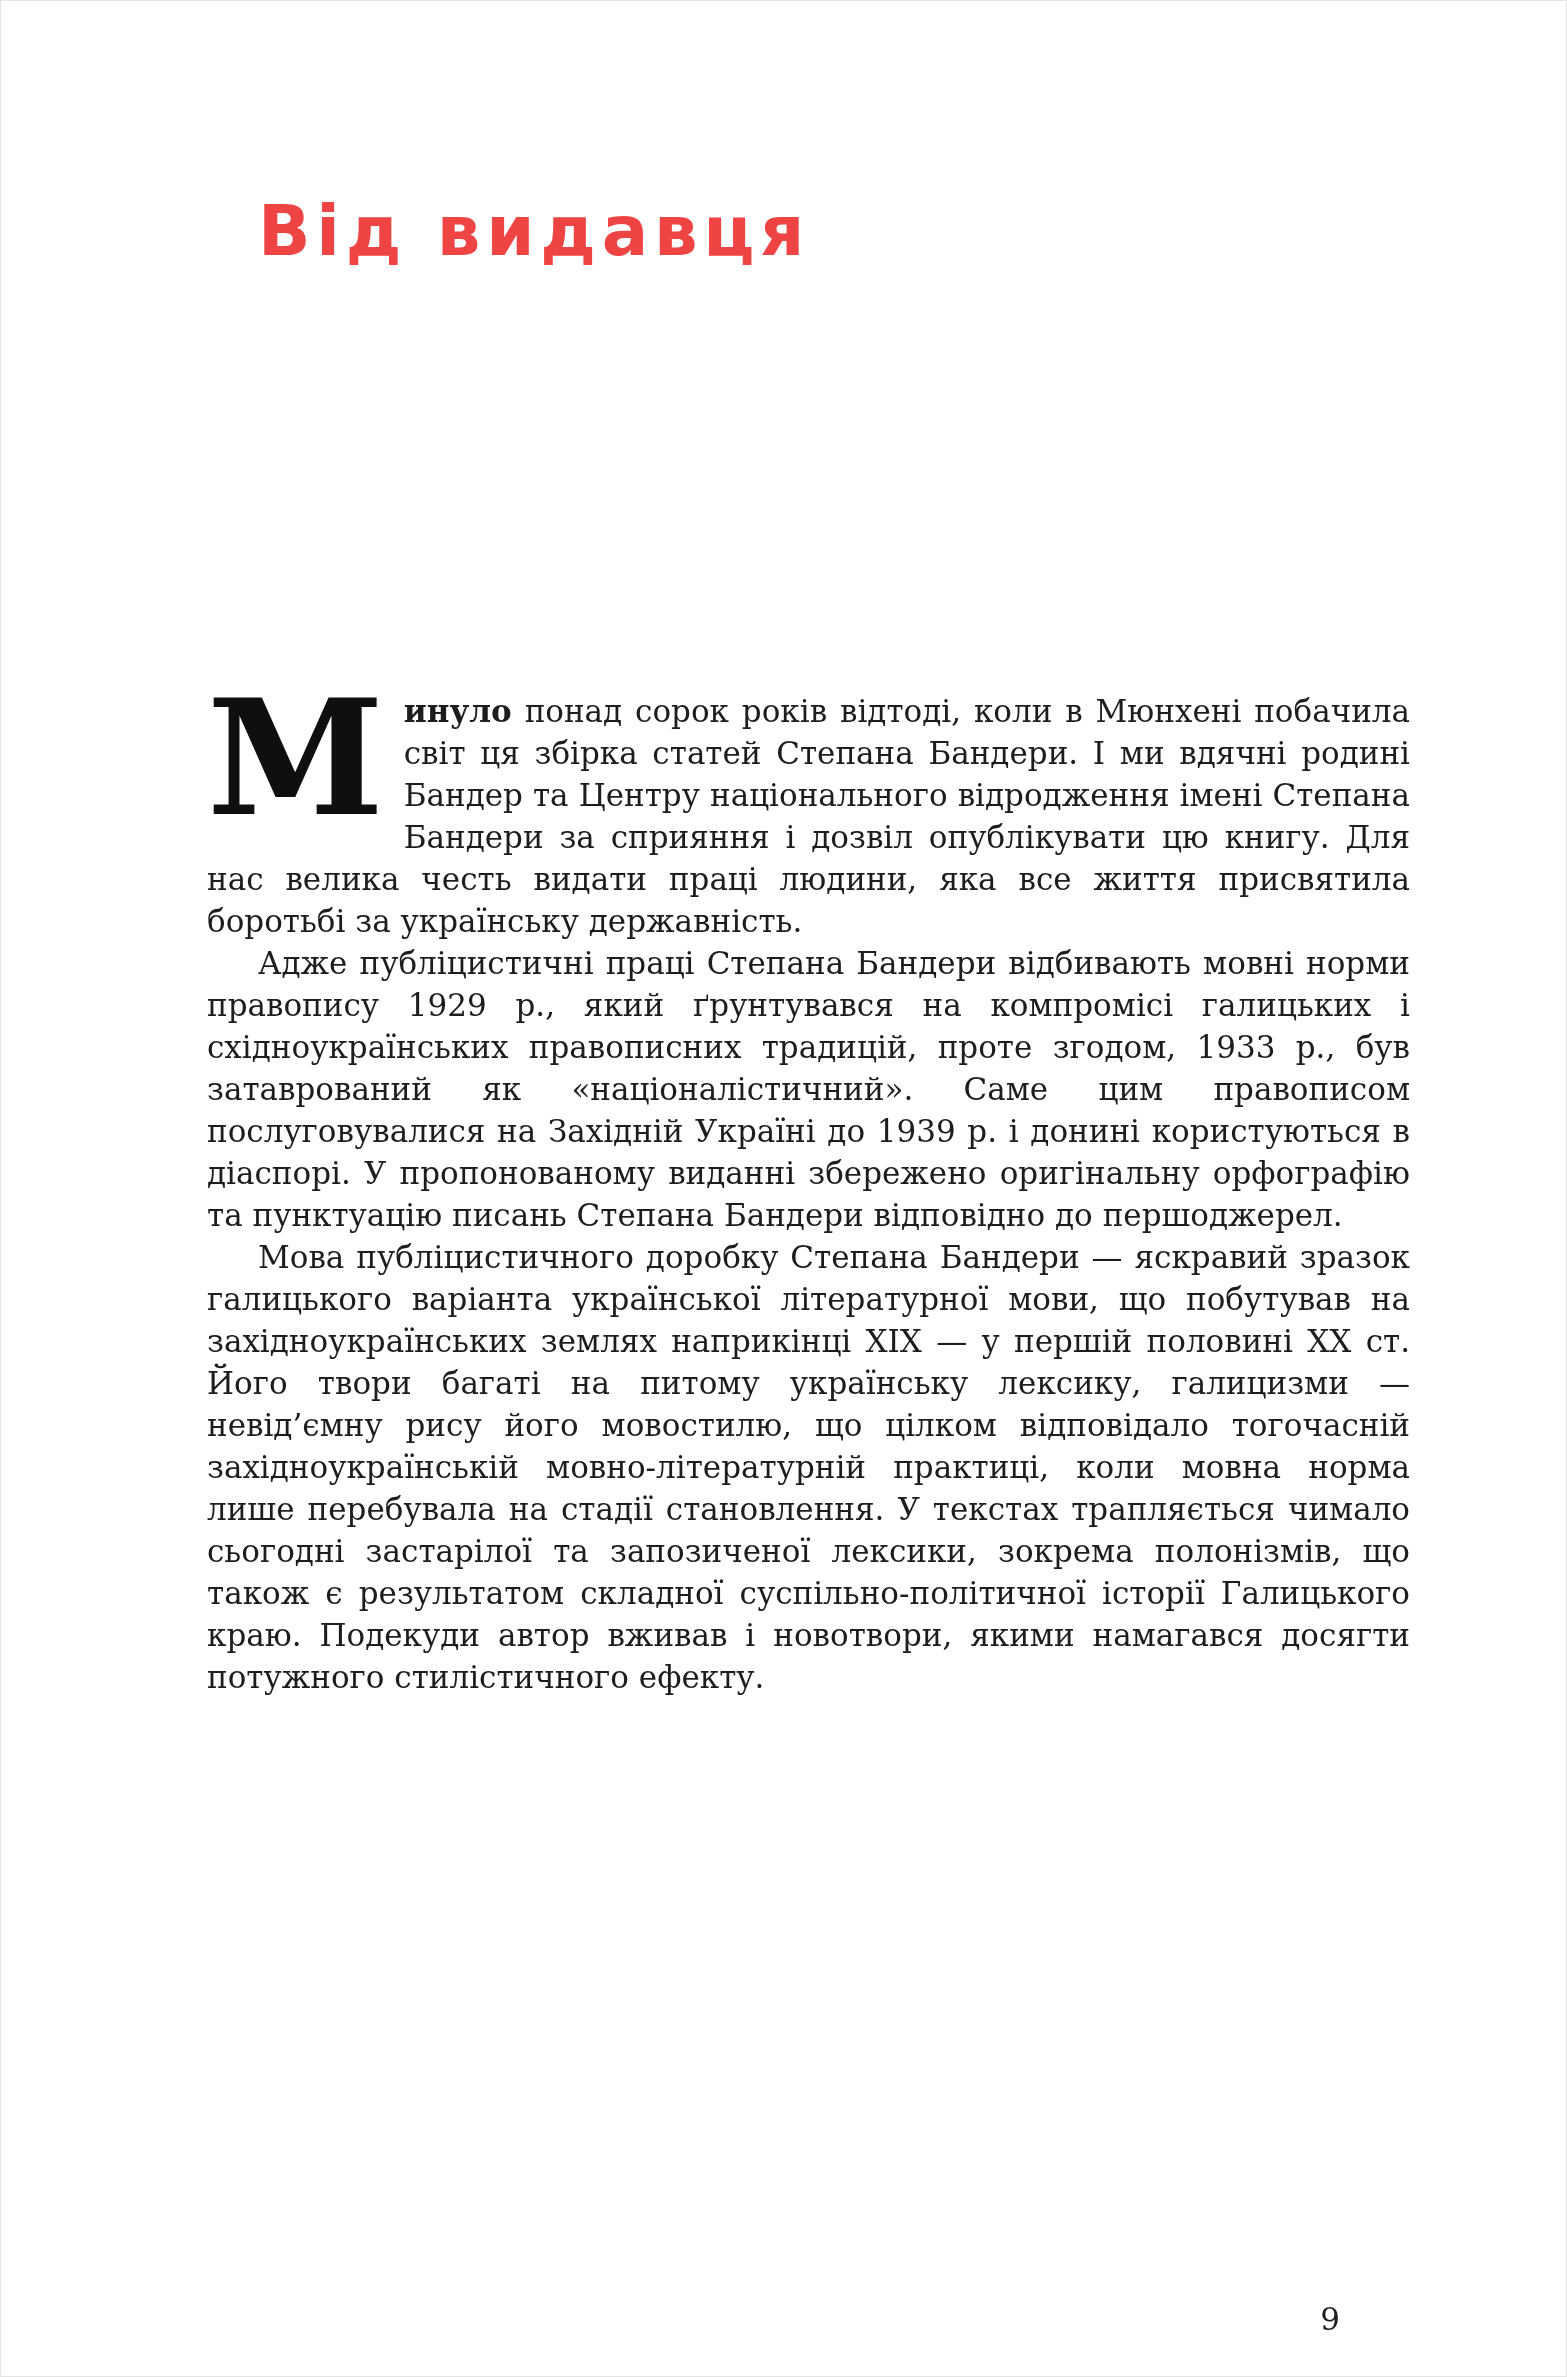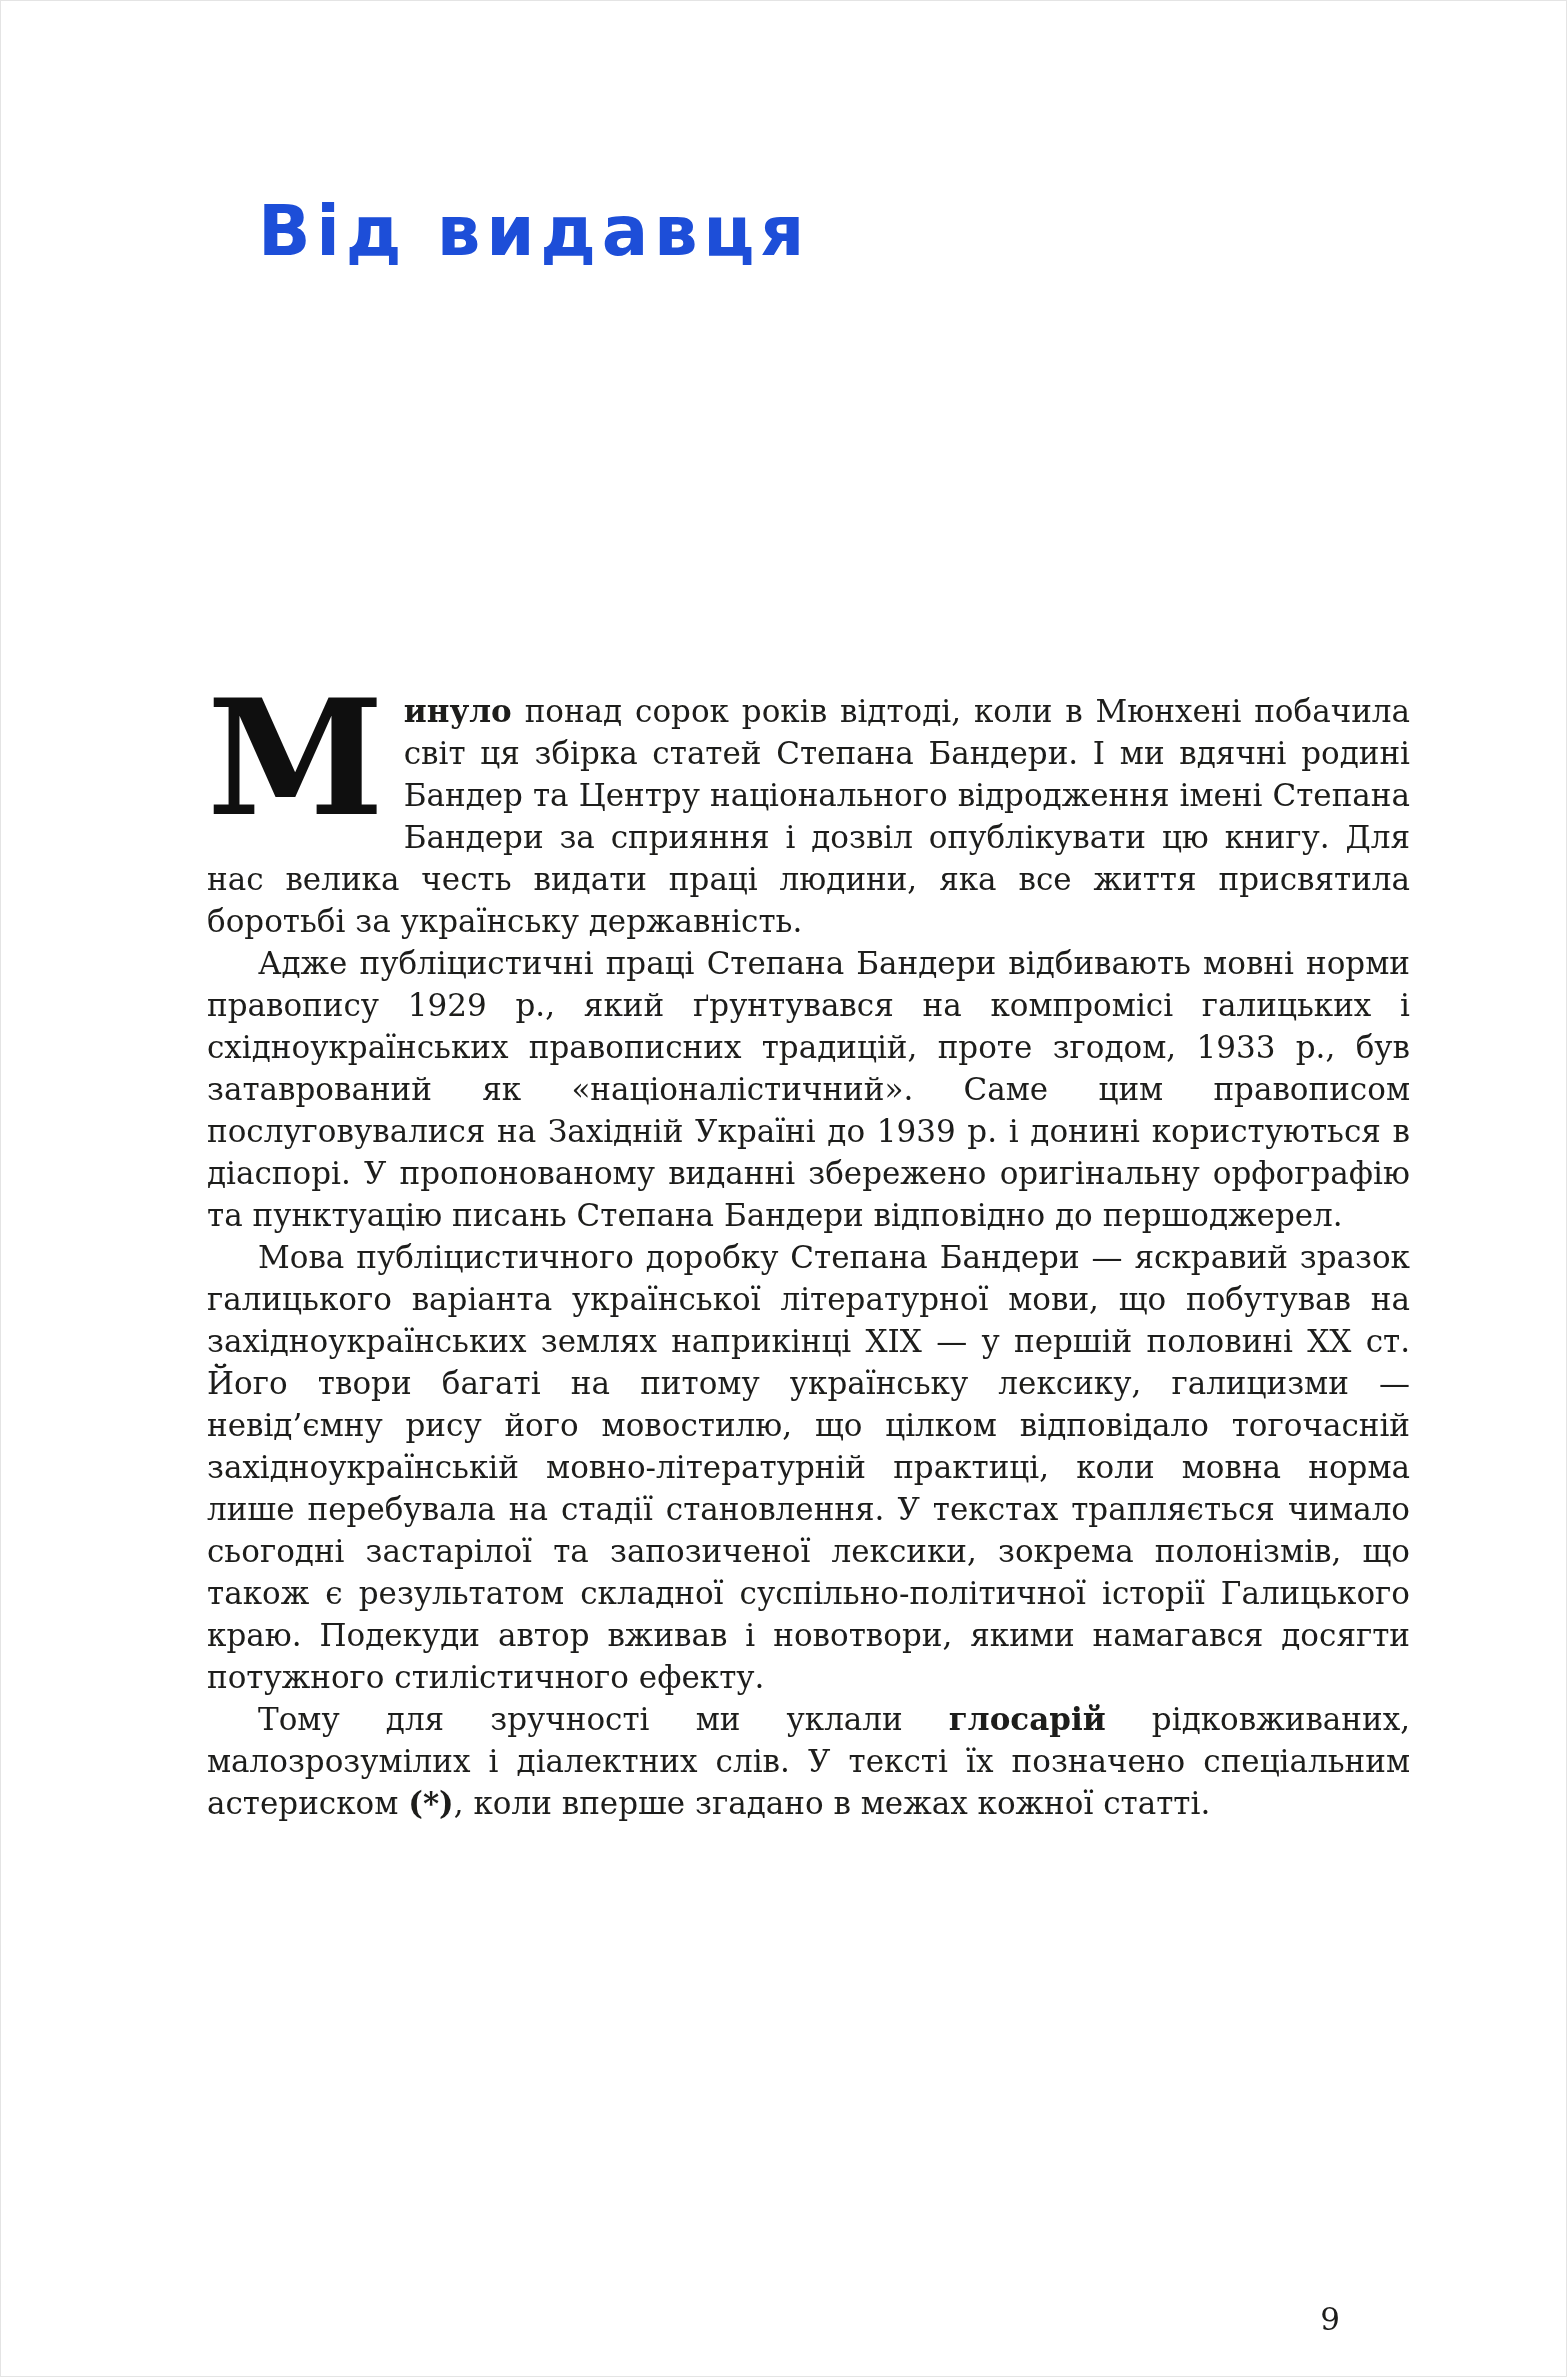--- a/index.html
+++ b/index.html
@@ -22,21 +22,21 @@
     box-sizing: border-box;
     padding: 0 156px 0 206px;
   }
   .heading {
     margin: 196px 0 0 51px;
     font-family: "DejaVu Sans", "Liberation Sans", sans-serif;
     font-weight: bold;
     font-size: 69px;
     line-height: 1;
     letter-spacing: 5.7px;
-    color: #1d4ed8;
+    color: #ef4444;
   }
   .body-text {
     margin-top: 424px;
     font-size: 31px;
     line-height: 42px;
     text-align: justify;
   }
   p.para {
     margin: 0;
     padding: 0;
@@ -68,18 +68,17 @@
 </head>
 <body>
 
 <div class="page">
   <div class="content">
     <h1 class="heading">Від видавця</h1>
     <div class="body-text" id="paragraphs">
         <p class="para first"><span class="dropcap">М</span><span class="bold">инуло</span><span> понад сорок років відтоді, коли в Мюнхені побачила світ ця збірка статей Степана Бандери. І ми вдячні родині Бандер та Центру національного відродження імені Степана Бандери за сприяння і дозвіл опублікувати цю книгу. Для нас велика честь видати праці людини, яка все життя присвятила боротьбі за українську державність.</span></p>
         <p class="para"><span>Адже публіцистичні праці Степана Бандери відбивають мовні норми правопису 1929 р., який ґрунтувався на компромісі галицьких і східноукраїнських правописних традицій, проте згодом, 1933 р., був затаврований як «націоналістичний». Саме цим правописом послуговувалися на Західній Україні до 1939 р. і донині користуються в діаспорі. У пропонованому виданні збережено оригінальну орфографію та пунктуацію писань Степана Бандери відповідно до першоджерел.</span></p>
         <p class="para"><span>Мова публіцистичного доробку Степана Бандери — яскравий зразок галицького варіанта української літературної мови, що побутував на західноукраїнських землях наприкінці XIX — у першій половині XX ст. Його твори багаті на питому українську лексику, галицизми — невід’ємну рису його мовостилю, що цілком відповідало тогочасній західноукраїнській мовно-літературній практиці, коли мовна норма лише перебувала на стадії становлення. У текстах трапляється чимало сьогодні застарілої та запозиченої лексики, зокрема полонізмів, що також є результатом складної суспільно-політичної історії Галицького краю. Подекуди автор вживав і новотвори, якими намагався досягти потужного стилістичного ефекту.</span></p>
-        <p class="para"><span>Тому для зручності ми уклали </span><span class="bold">глосарій</span><span> рідковживаних, малозрозумілих і діалектних слів. У тексті їх позначено спеціальним астериском </span><span class="bold">(*)</span><span>, коли вперше згадано в межах кожної статті.</span></p>
       </div>
   </div>
   <div class="page-number">9</div>
 </div>
 
 
 </body></html>

